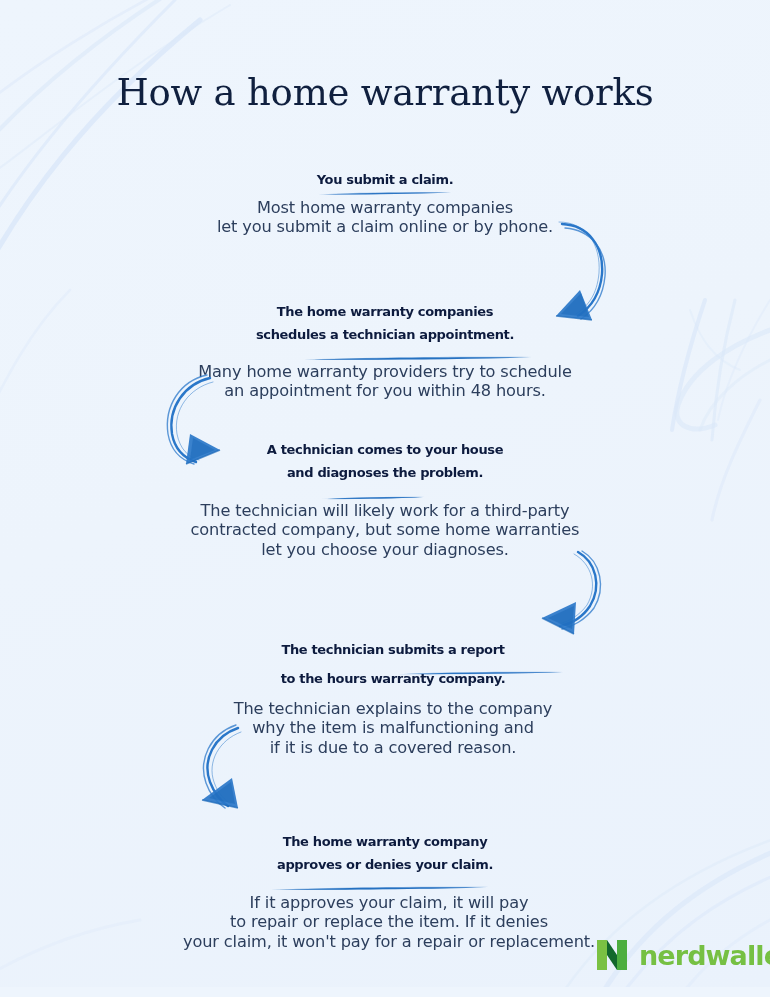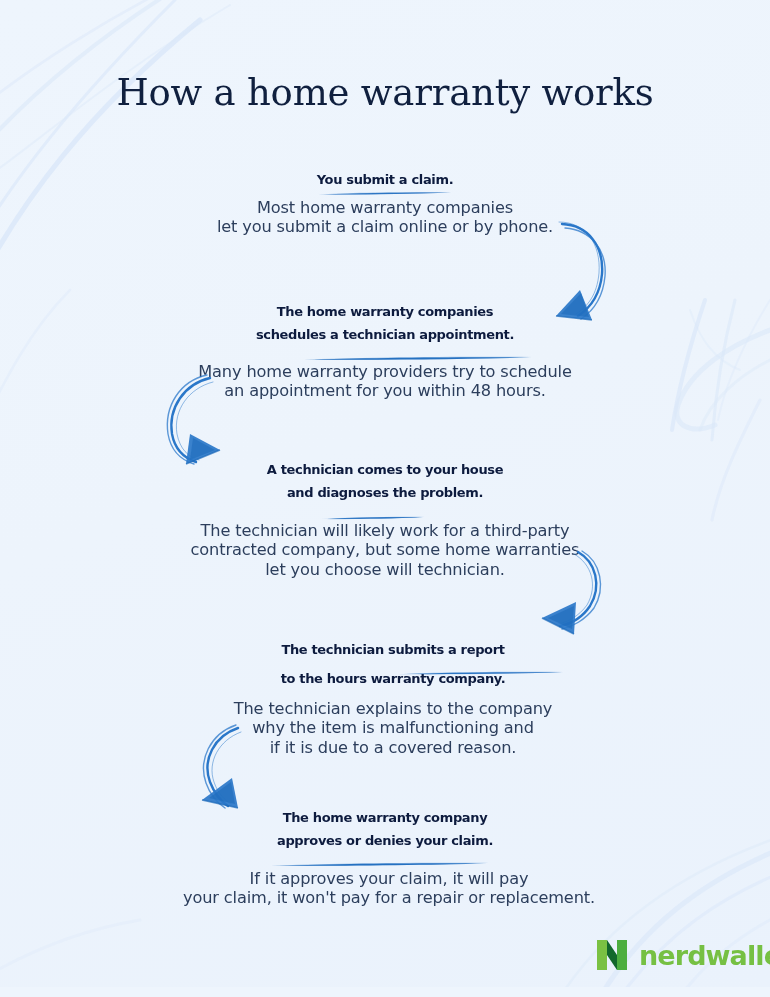--- a/index.html
+++ b/index.html
@@ -205,35 +205,35 @@
         <path d="M47 3 C 20 9, 4 34, 8 62 C 11 79, 21 88, 34 92" stroke-width="1.4" opacity="0.75"></path>
         <path d="M53 10 C 29 16, 13 38, 17 62 C 20 77, 28 85, 39 88" stroke-width="1" opacity="0.5"></path>
       </g>
       <g fill="#2a77c9">
         <path d="M30 62 L 60 78 L 26 92 Z" opacity="0.92"></path>
         <path d="M33 66 L 55 78 L 30 88 Z" fill="#1c6ab9" opacity="0.55"></path>
       </g>
       <path d="M26 92 L 60 78" stroke="#1c6ab9" stroke-width="1.6" fill="none" opacity="0.7"></path>
     </svg>
 
-    <div class="step" style="top:458px;">
+    <div class="step" style="top:438px;">
       <div class="step-heading">
         <div>A technician comes to your house</div>
         <div>and diagnoses the problem.</div>
       </div>
       <div class="brush-standalone" style="position:relative; width:108px; height:6px; margin:2px auto 0 auto; left:-12px;">
         <svg viewBox="0 0 108 7" preserveAspectRatio="none" style="width:100%;height:100%" xmlns="http://www.w3.org/2000/svg">
           <path d="M2 4.8 C 28 2.4, 70 1.6, 106 2.0 C 74 4.2, 36 5.0, 2 4.8 Z" fill="#1f6fc4" opacity="0.35"></path>
           <path d="M8 4.6 C 34 2.8, 74 2.2, 104 2.5 C 72 4.4, 36 4.8, 8 4.6 Z" fill="#1767bd" opacity="0.8"></path>
         </svg>
       </div>
       <div class="step-body" style="margin-top:9px;">
         <div>The technician will likely work for a third-party</div>
         <div>contracted company, but some home warranties</div>
-        <div>let you choose will technician.</div>
+        <div>let you choose your diagnoses.</div>
       </div>
     </div>
 
     <svg class="arrow" style="left:536px; top:548px; width:74px; height:92px;" viewBox="0 0 74 92" xmlns="http://www.w3.org/2000/svg">
       <g fill="none" stroke="#2a77c9" stroke-linecap="round">
         <path d="M42 4 C 60 14, 66 38, 54 58 C 46 70, 34 76, 24 78" stroke-width="2.4"></path>
         <path d="M46 3 C 65 14, 70 40, 58 60 C 49 72, 36 79, 26 81" stroke-width="1.4" opacity="0.75"></path>
         <path d="M38 6 C 56 16, 62 38, 51 57 C 43 68, 32 74, 22 76" stroke-width="1" opacity="0.5"></path>
       </g>
       <g fill="#2a77c9">
@@ -269,33 +269,34 @@
         <path d="M44 3 C 18 12, 6 38, 14 61 C 19 75, 27 82, 33 86" stroke-width="1.4" opacity="0.75"></path>
         <path d="M49 10 C 27 18, 15 40, 22 60 C 26 72, 33 78, 39 82" stroke-width="1" opacity="0.5"></path>
       </g>
       <g fill="#2a77c9">
         <path d="M40 56 L 46 86 L 10 78 Z" opacity="0.92"></path>
         <path d="M39 60 L 43 82 L 17 76 Z" fill="#1c6ab9" opacity="0.55"></path>
       </g>
       <path d="M10 78 L 46 86" stroke="#1c6ab9" stroke-width="1.6" fill="none" opacity="0.7"></path>
     </svg>
 
-    <div class="step" style="top:806px;">
+    <div class="step" style="top:830px;">
       <div class="step-heading">
         <div>The home warranty company</div>
         <div>approves or denies your claim.</div>
       </div>
       <div class="brush-standalone" style="position:relative; width:222px; height:7px; margin:1px auto 0 auto; left:-5px;">
         <svg viewBox="0 0 222 8" preserveAspectRatio="none" style="width:100%;height:100%" xmlns="http://www.w3.org/2000/svg">
           <path d="M2 5.6 C 50 2.6, 140 1.6, 220 2.0 C 160 4.6, 76 5.8, 2 5.6 Z" fill="#1f6fc4" opacity="0.35"></path>
           <path d="M10 5.4 C 64 3.0, 146 2.2, 218 2.5 C 158 4.8, 74 5.6, 10 5.4 Z" fill="#1767bd" opacity="0.9"></path>
         </svg>
       </div>
       <div class="step-body" style="margin-top:9px;padding-left:8px;">
         <div>If it approves your claim, it will pay</div>
+        <div>to repair or replace the item. If it denies</div>
         <div>your claim, it won't pay for a repair or replacement.</div>
       </div>
     </div>
 
     <div id="logo">
       <svg width="32" height="34" viewBox="0 0 32 34" xmlns="http://www.w3.org/2000/svg">
         <path d="M1 2 L11 2 L11 32 L1 32 Z" fill="#7ac143"></path>
         <path d="M21 2 L31 2 L31 32 L21 32 Z" fill="#4cae3f"></path>
         <path d="M1 2 L11 2 L31 32 L21 32 Z" fill="#12682c"></path>
         <path d="M1 2 L11 2 L11 18 L1 5 Z" fill="#7ac143"></path>

